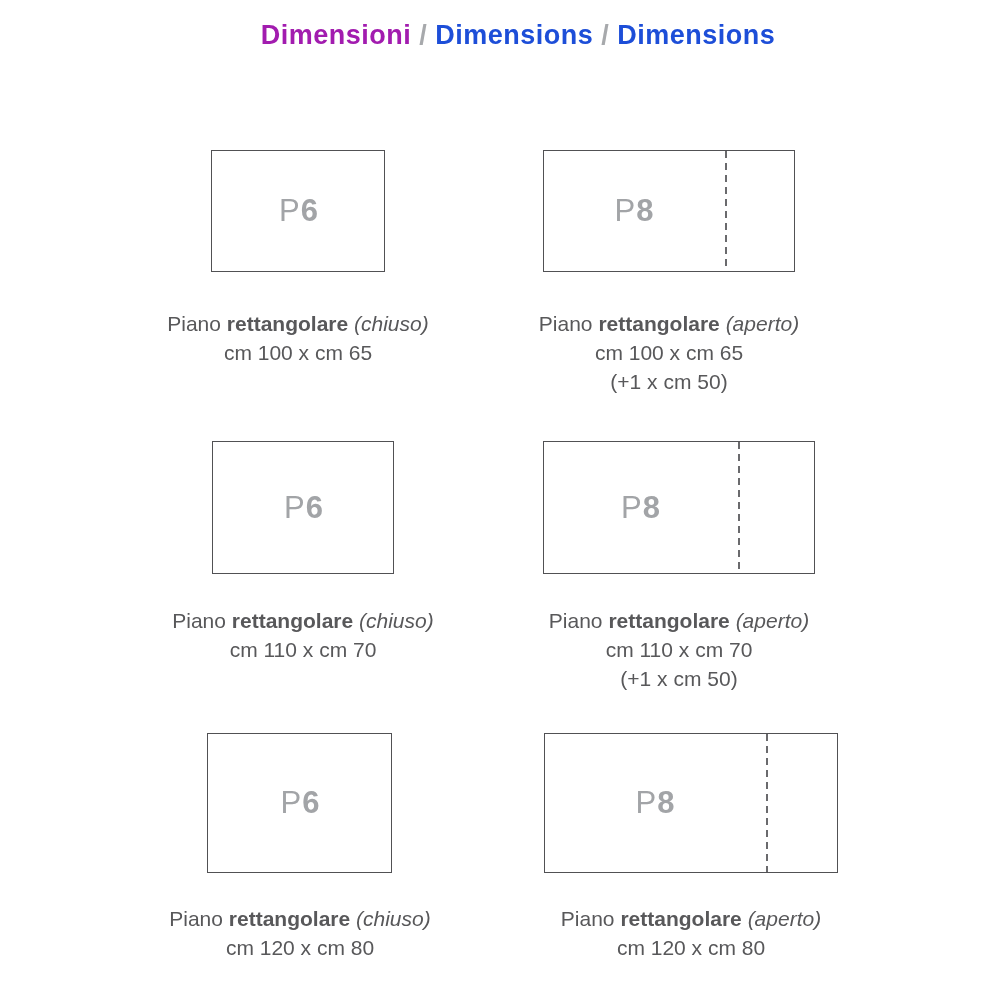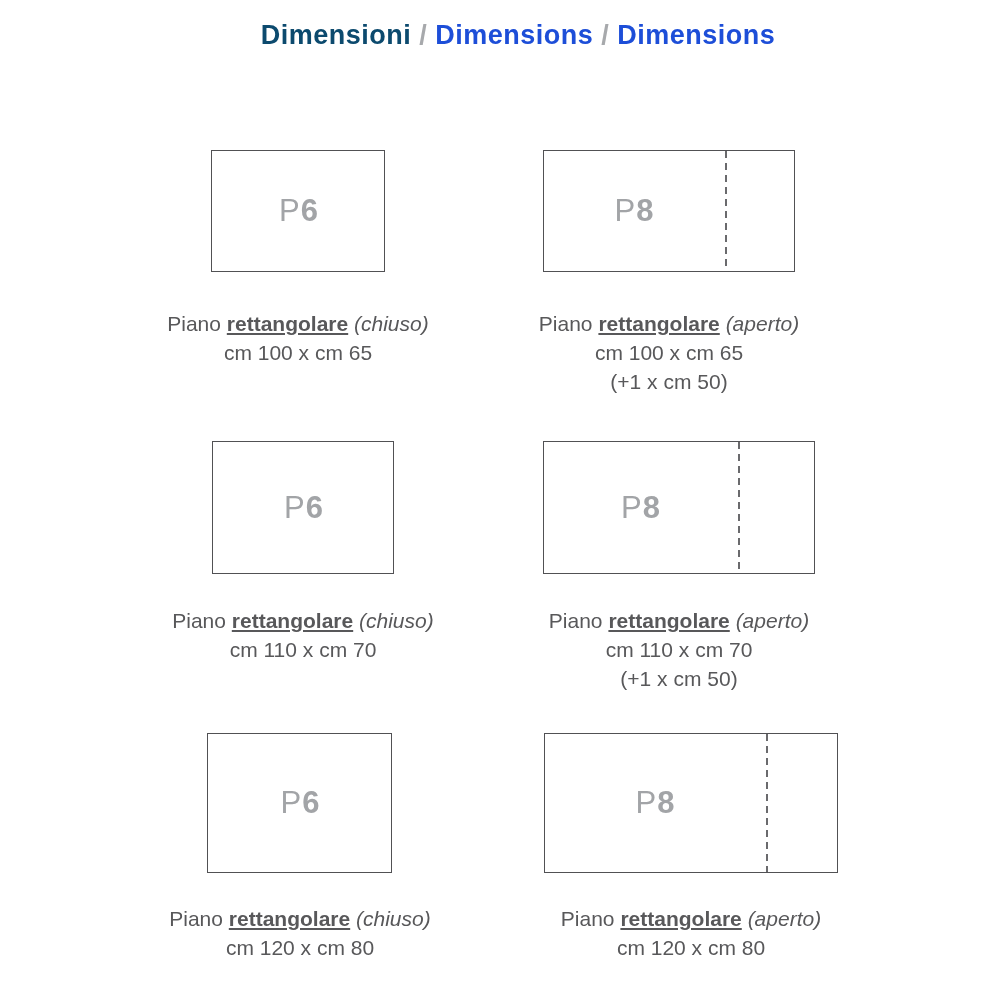--- a/index.html
+++ b/index.html
@@ -20,21 +20,21 @@
     position: absolute;
     left: 18px;
     top: 20px;
     width: 1000px;
     text-align: center;
     font-size: 27px;
     font-weight: bold;
     letter-spacing: 0.5px;
     white-space: nowrap;
   }
-  .t-dark { color: #0c4a6e; }
+  .t-dark { color: #a21caf; }
   .t-gray { color: #1d4ed8; }
   .t-sep  { color: #a7a9ac; margin: 0 8px; }
 
   
   .rect {
     position: absolute;
     box-sizing: border-box;
     border: 1.5px solid #515154;
     background: #ffffff;
   }
@@ -67,21 +67,21 @@
 
   
   .caption {
     position: absolute;
     width: 360px;
     text-align: center;
     color: #58585a;
     font-size: 21px;
     line-height: 29px;
   }
-  .caption .b { font-weight: bold; text-decoration: underline; }
+  .caption .b { font-weight: bold; }
   .caption .i { font-style: italic; }
 </style>
 </head>
 <body>
 
 <div class="page">
 
   <div class="title">
     <span class="t-dark">Dimensioni</span><span class="t-sep">/</span><span class="t-gray">Dimensions</span><span class="t-sep">/</span><span class="t-gray">Dimensions</span>
   </div>

